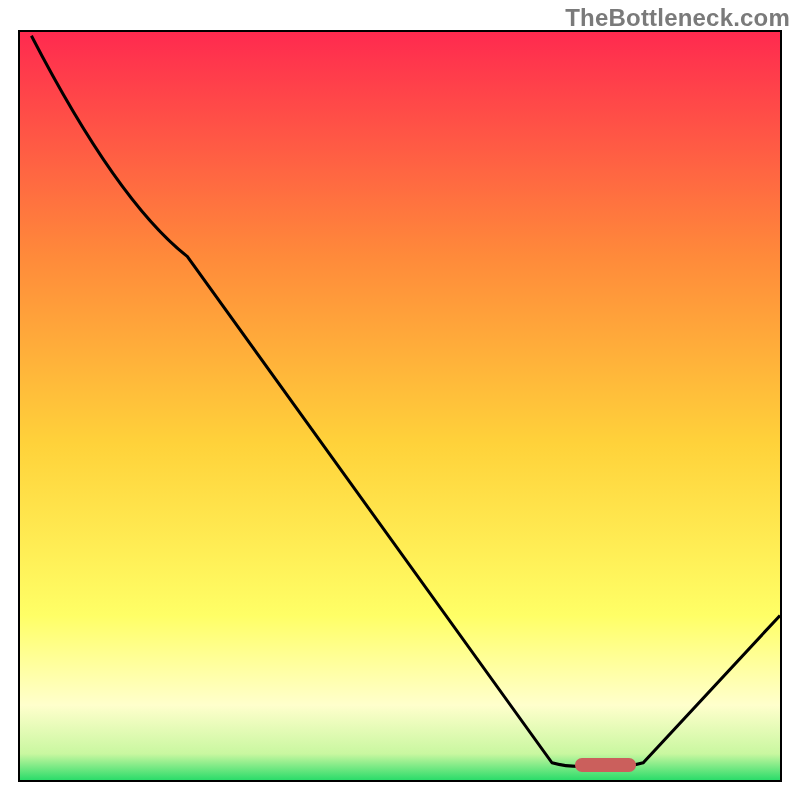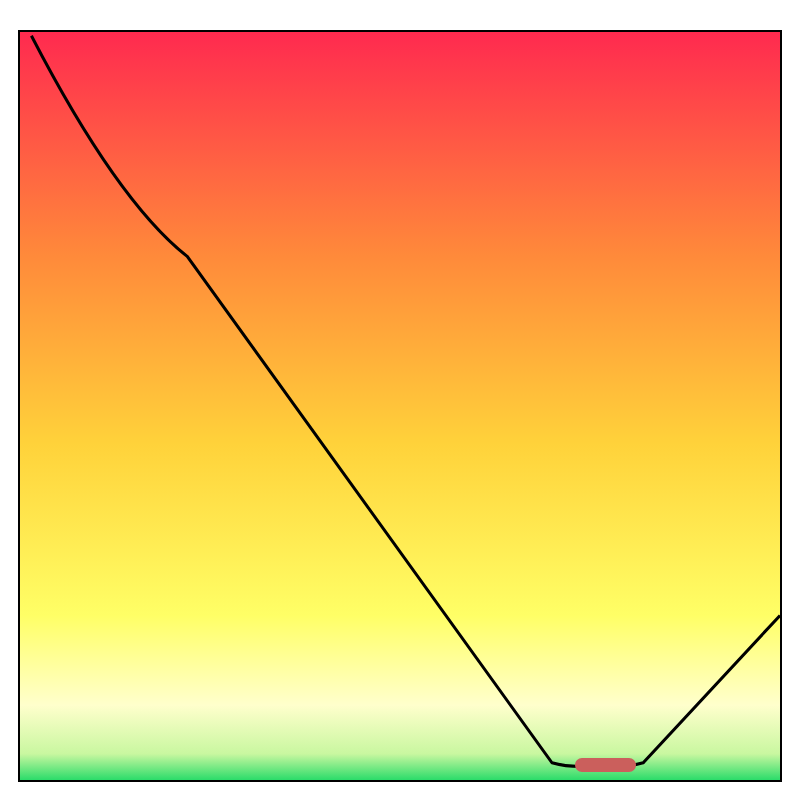--- a/index.html
+++ b/index.html
@@ -48,20 +48,21 @@
     position: absolute;
     height: 14px;
     border-radius: 7px;
     background: #cb5f5c;
   }
 </style>
 </head>
 <body>
 
 <div class="stage">
+  <div class="watermark">TheBottleneck.com</div>
 
   <div class="plot">
     <svg class="bg-svg" viewBox="0 0 760 748" preserveAspectRatio="none">
       <defs>
         <linearGradient id="bgGrad" x1="0" y1="0" x2="0" y2="1">
             <stop offset="0.00%" stop-color="#ff2a4f"></stop>
             <stop offset="30.00%" stop-color="#ff8a3a"></stop>
             <stop offset="55.00%" stop-color="#ffd23a"></stop>
             <stop offset="78.00%" stop-color="#ffff66"></stop>
             <stop offset="90.00%" stop-color="#ffffcc"></stop>

